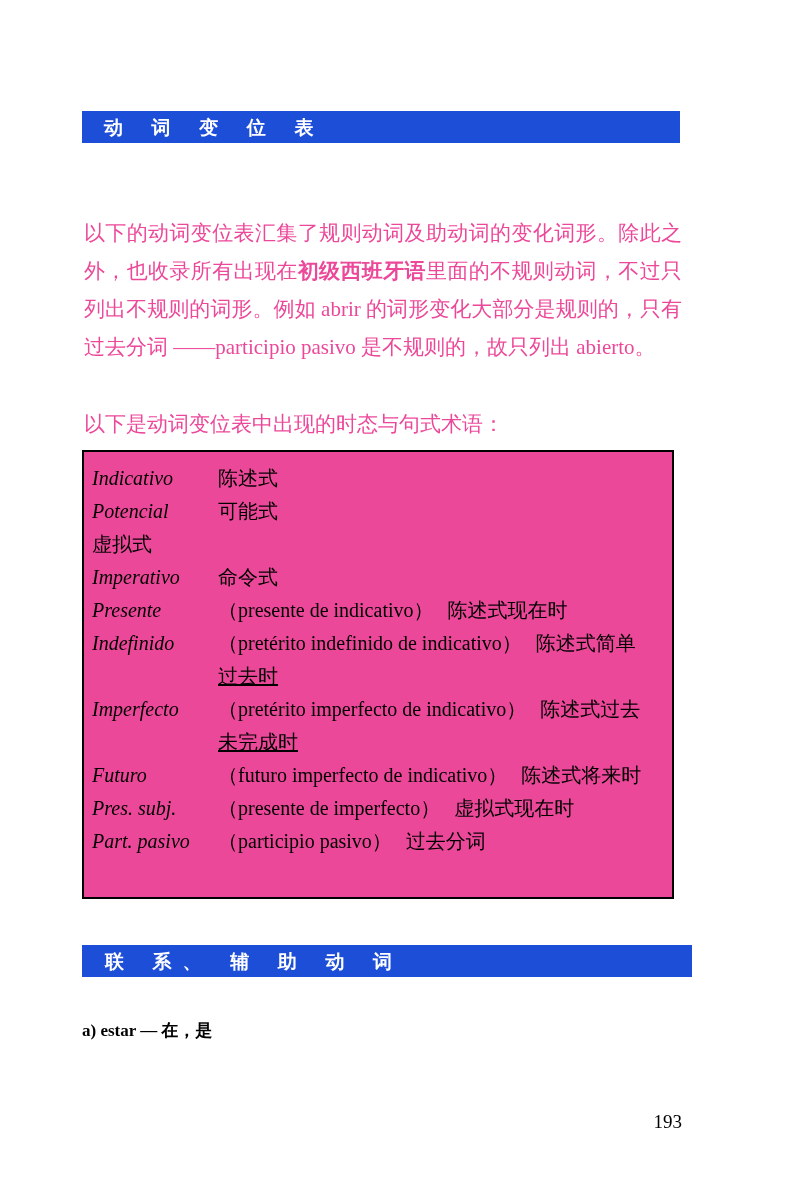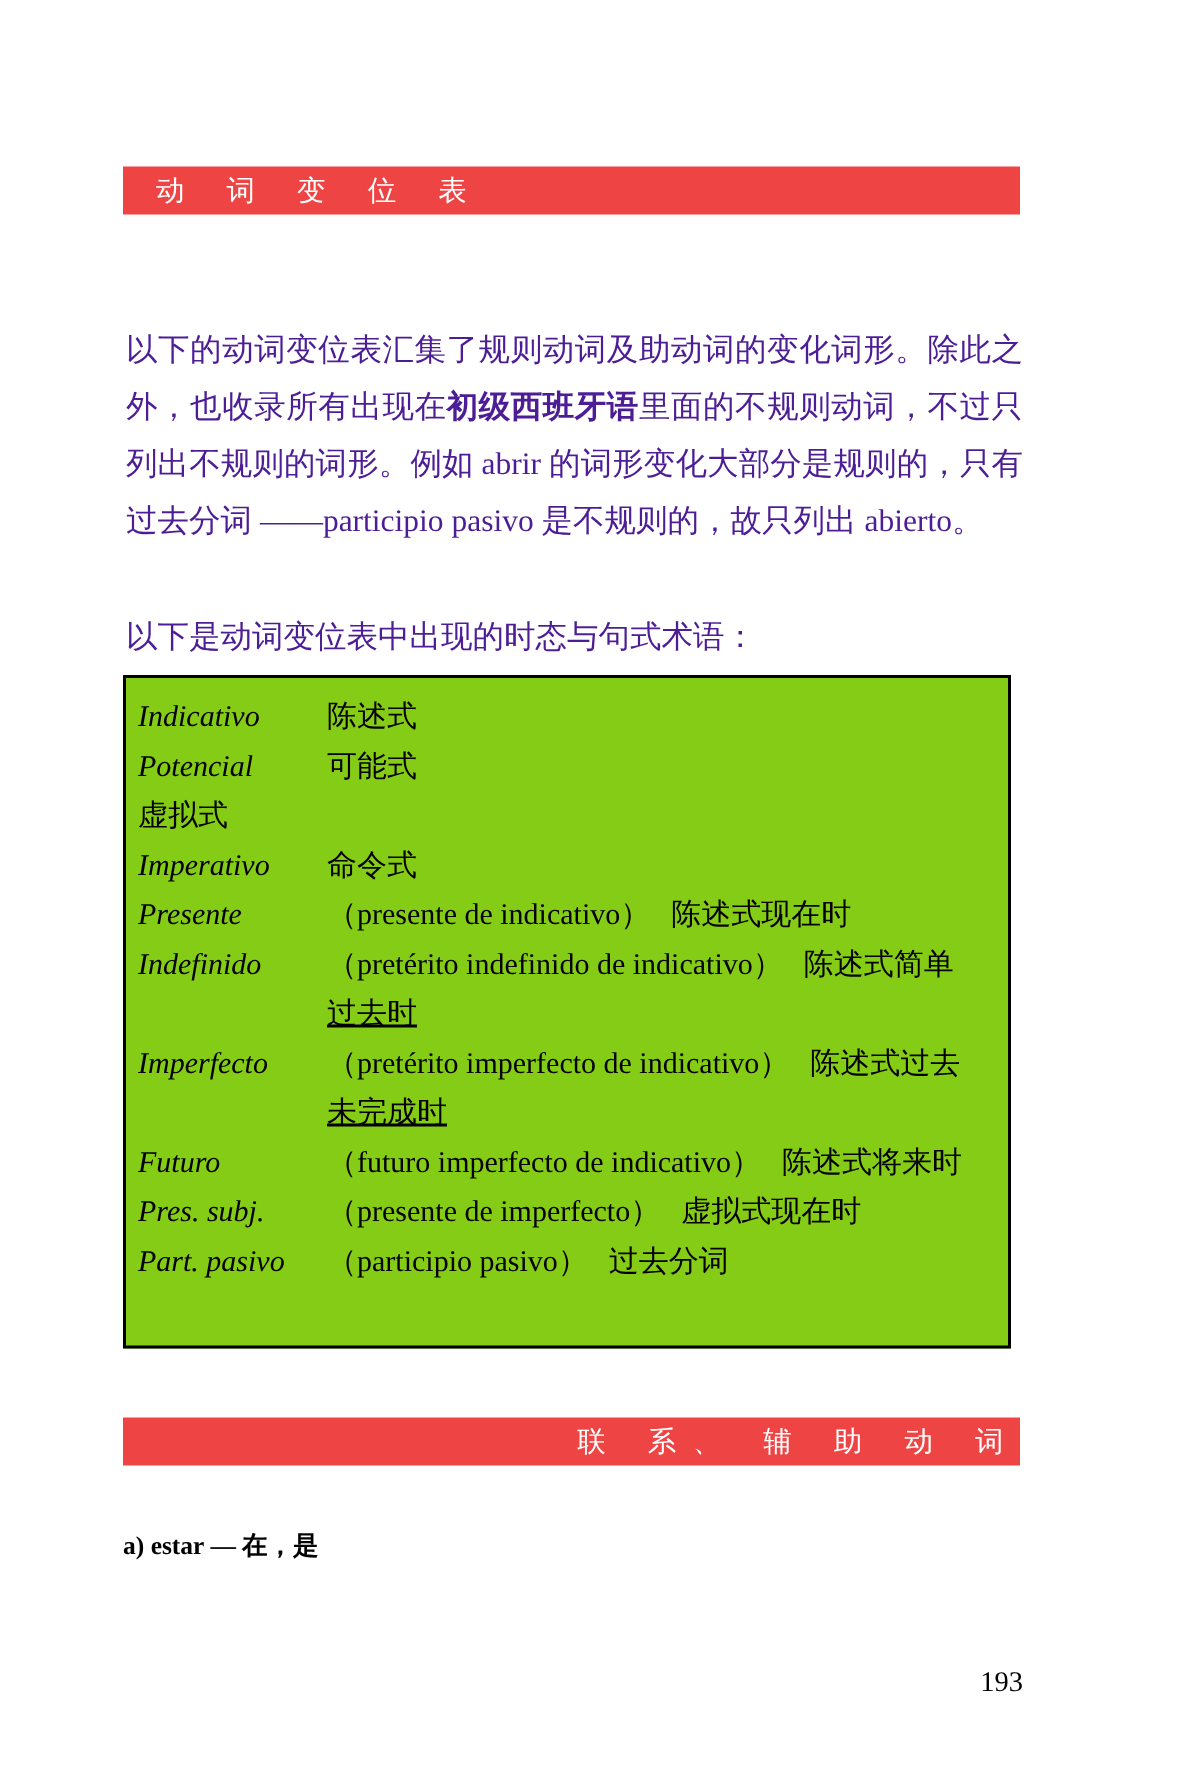--- a/index.html
+++ b/index.html
@@ -25,73 +25,74 @@
     width: 798px;
     height: 1177px;
   }
 
   
   .section-bar {
     position: absolute;
     left: 82px;
     width: 598px;
     height: 32px;
-    background: #ef4444;
+    background: #1d4ed8;
     color: #ffffff;
     font-family: "DejaVu Sans", "Liberation Sans", sans-serif;
-    font-weight: 400;
+    font-weight: 700;
     font-size: 19px;
     line-height: 32px;
     letter-spacing: 11px;
     white-space: nowrap;
     overflow: hidden;
   }
 
   .section-bar.left-aligned {
     text-indent: 22px;
     text-align: left;
   }
 
   .section-bar.centered {
-    text-align: right;
+    text-align: left;
     text-indent: 11px;
+    padding-left: 12px;
   }
 
   #bar-verb-conjugation-table { top: 111px; }
   #bar-linking-auxiliary-verbs { top: 945px; }
 
   
   .para {
     position: absolute;
     left: 84px;
     width: 598px;
     font-size: 21px;
     line-height: 38px;
     text-align: justify;
     text-justify: inter-character;
-    color: #4c1d95;
+    color: #ec4899;
   }
 
   #intro-paragraph { top: 214px; }
   #terms-lead-paragraph { top: 405px; }
 
   .para .bold-title {
     font-weight: 700;
   }
 
   
   #terminology-table {
     position: absolute;
     left: 82px;
     top: 450px;
     width: 592px;
     height: 449px;
     border: 2px solid #000000;
     box-sizing: border-box;
-    background: #84cc16;
+    background: #ec4899;
   }
 
   .term-rows {
     position: absolute;
     left: 8px;
     top: 10px;
     right: 4px;
   }
 
   .term-row {

